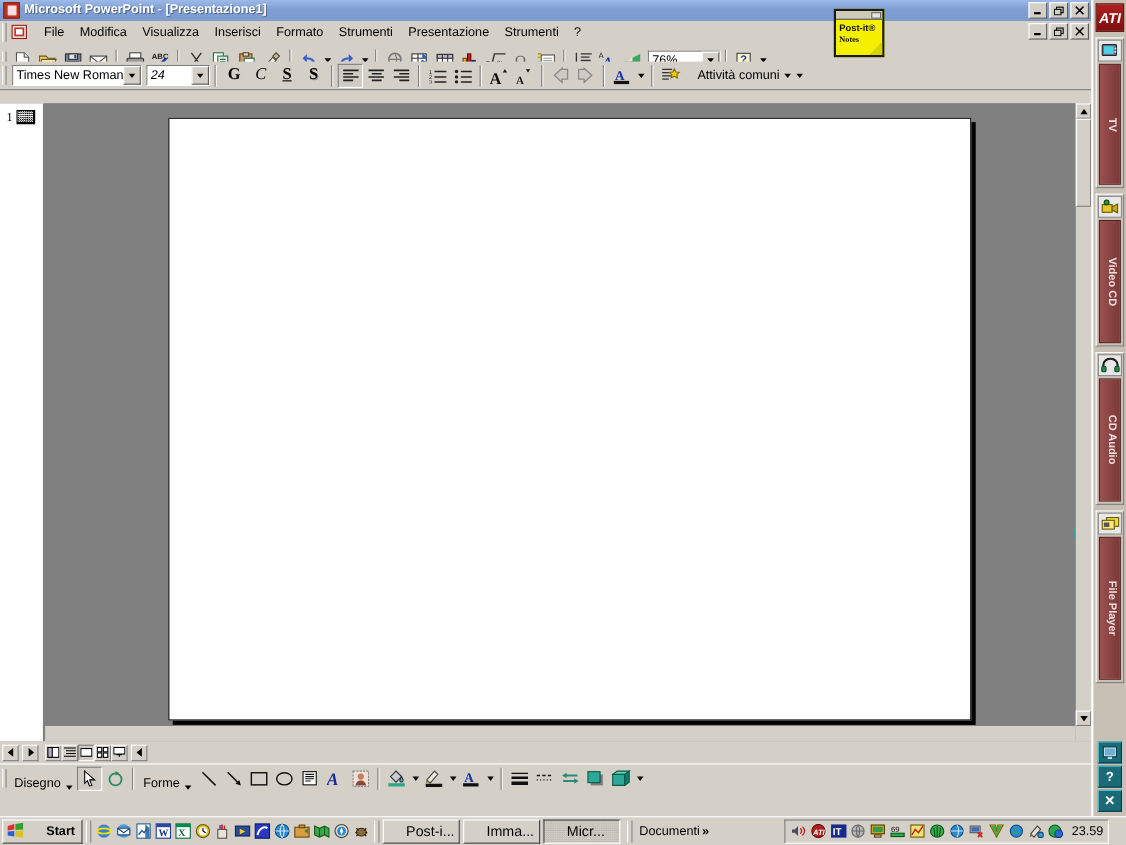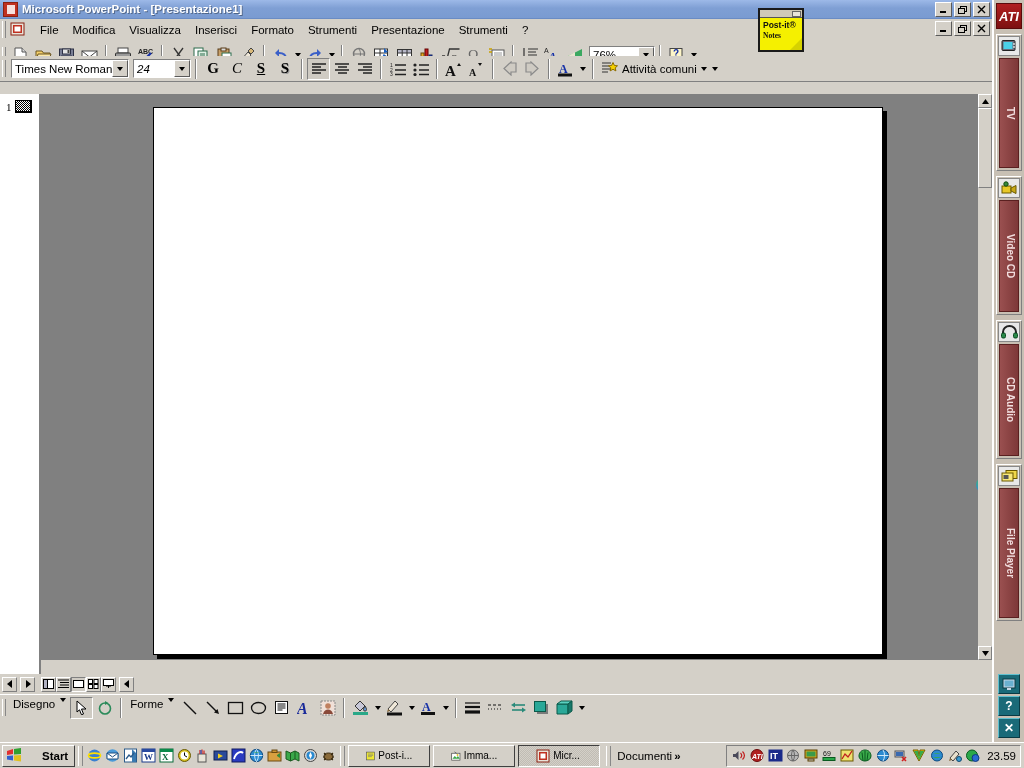--- a/index.html
+++ b/index.html
@@ -189,21 +189,21 @@
   }
   .vbtn.active { border-color:#808080 #fff #fff #808080; background:#cfcbc3; }
 
   
   .drawbar {
     position:absolute; left:0; top:694px; width:992px; height:26px;
     background:#d4d0c8; display:flex; align-items:center;
     border-top:1px solid #fff;
   }
   .menu-drop {
-    display:flex;align-items:flex-start;height:22px;padding:0 3px;
+    display:flex;align-items:flex-end;height:22px;padding:0 3px;
     font-size:11.5px; border:1px solid transparent; white-space:nowrap;
   }
 
   
   .statusbar {
     position:absolute; left:0; top:720px; width:992px; height:22px;
     background:#d4d0c8; display:flex; align-items:center; padding:2px;
     border-top:1px solid #fff;
   }
   .status-cell {
@@ -292,35 +292,35 @@
     background:#d4d0c8;
     border:1px solid; border-color:#fff #404040 #404040 #fff;
     display:flex;align-items:center;gap:20px;
     font-weight:bold; font-size:11.5px;
   }
   .tb-grip { width:5px;height:20px;margin:0 3px;
     border-left:1px solid #fff;border-right:1px solid #888; }
   .quicklaunch { display:flex; align-items:center; gap:1px; }
   .ql-icon { width:17px;height:17px; display:flex;align-items:center;justify-content:center;}
   .taskbtn {
-    height:22px; width:82px; margin-right:3px;
+    height:22px; width:70px; margin-right:3px;
     background:#d4d0c8;
     border:1px solid; border-color:#fff #404040 #404040 #fff;
     display:flex;align-items:center;gap:3px;padding:0 17px;
-    font-size:10px; overflow:hidden; white-space:nowrap;
+    font-size:13px; overflow:hidden; white-space:nowrap;
   }
   .taskbtn.active {
     border-color:#404040 #fff #fff #404040;
     background: repeating-conic-gradient(#d4d0c8 0% 25%, #c0bcb4 0% 50%) 0 0 / 2px 2px;
   }
   .toolband {
     display:flex;align-items:flex-end; gap:2px; font-size:11.5px; padding:0 3px;
   }
   .tray {
-    margin-left:auto; margin-right:3px; height:22px;
+    margin-left:auto; margin-right:16px; height:22px;
     border:1px solid; border-color:#808080 #fff #fff #808080;
     display:flex;align-items:center;gap:2px;padding:0 4px;
   }
   .tray-icon { width:16px;height:16px; display:flex;align-items:center;justify-content:center;}
   .tray-clock { font-size:11.5px; margin-left:4px; }
 </style>
 </head>
 <body>
 
 <div id="app">
@@ -688,21 +688,21 @@
         <div class="dd-arrow"></div>
       </div>
 
     <div class="tb-sep"></div>
 
     <div class="common-tasks">
       <svg width="18" height="16" viewBox="0 0 18 16">
         <path d="M1 2h9M1 5h7M1 8h9M1 11h6" stroke="#333" stroke-width="1.2"></path>
         <path d="M12 1.5l1.4 3 3.1.3-2.3 2.1.7 3-2.9-1.6-2.9 1.6.7-3L7.5 4.8l3.1-.3z" fill="#f5d000" stroke="#8a6a00"></path>
       </svg>
-      <span style="margin-left:3px">Attività comuni</span>
+      <span style="margin-left:15px">Attività comuni</span>
       <span class="dd-arrow" style="margin-left:4px"></span>
     </div>
     <div class="arrow-btn">
         <div class="dd-arrow"></div>
       </div>
   </div>
 
   <div class="workspace">
 
     <div class="outline-pane">

